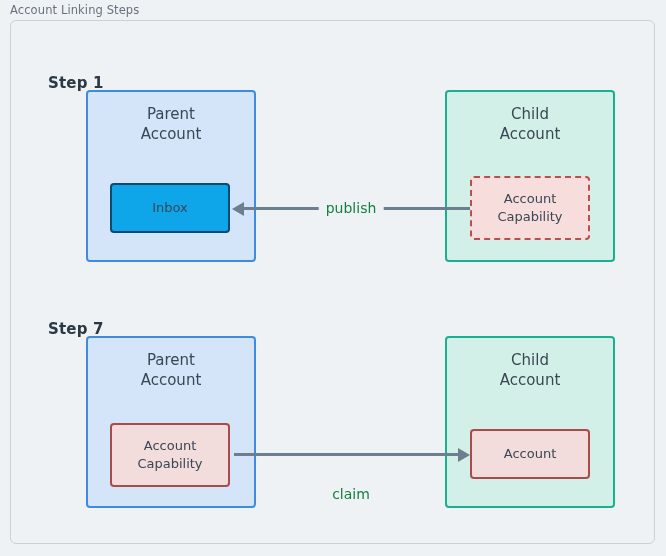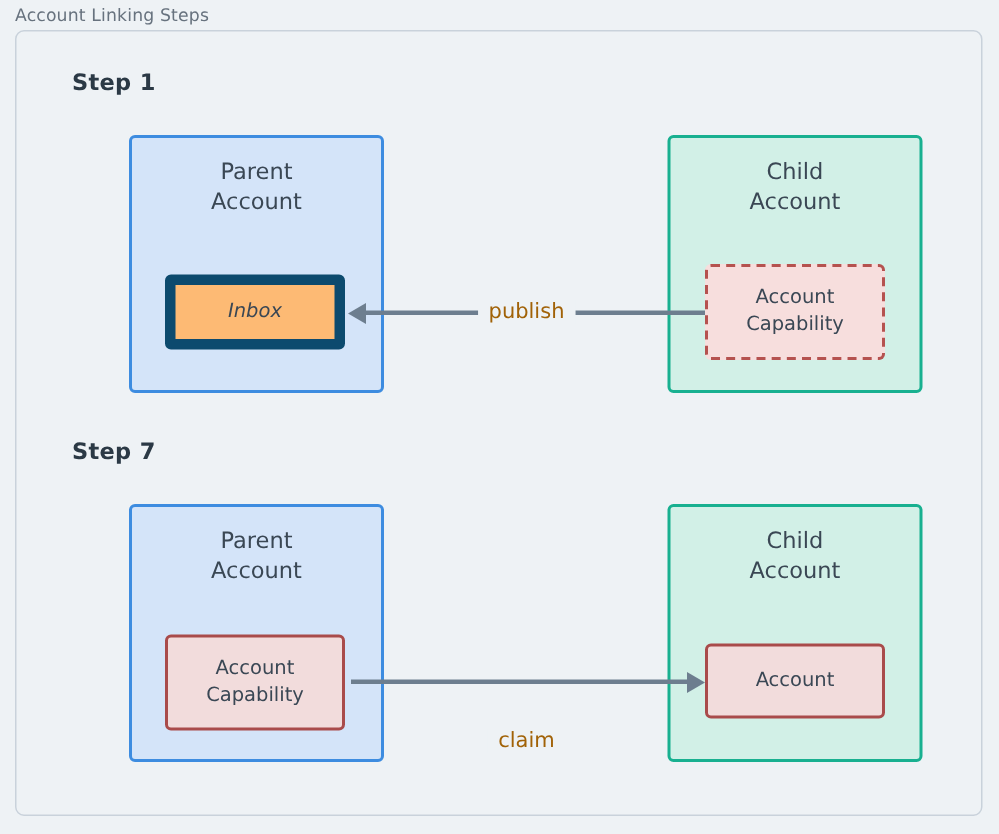--- a/index.html
+++ b/index.html
@@ -36,20 +36,21 @@
     border-radius: 6px;
     background: #eef2f5;
   }
   .step-label {
     position: absolute;
     font-size: 15px;
     font-weight: bold;
     color: #2b3945;
     letter-spacing: 0.2px;
     white-space: nowrap;
+    margin-top: 28px;
   }
   .step1-label { left: 48px; top: 46px; }
   .step2-label { left: 48px; top: 292px; }
 
   .acct-box {
     position: absolute;
     box-sizing: border-box;
     border-radius: 4px;
     display: flex;
     flex-direction: column;
@@ -79,42 +80,41 @@
     display: flex;
     align-items: center;
     justify-content: center;
     text-align: center;
     font-size: 13px;
     line-height: 1.35;
     color: #3a4754;
     white-space: pre-line;
   }
   .inbox-box {
-    background: #fdba74;
-    border: 7px solid #0c4a6e;
-    font-style: italic;
+    background: #0ea5e9;
+    border: 2px solid #0c4a6e;
   }
   .cap-dashed {
     background: #f7dedd;
     border: 2px dashed #b5524f;
   }
   .cap-solid {
     background: #f2dcdc;
     border: 2px solid #a94b4b;
   }
 
   .edge {
     position: absolute;
     height: 3px;
     background: #6d7e8f;
   }
   .edge-label {
     position: absolute;
     font-size: 14px;
-    color: #a16207;
+    color: #15803d;
     background: #eef2f5;
     padding: 0 7px;
     white-space: nowrap;
     transform: translate(-50%, -50%);
   }
   .arrowhead {
     position: absolute;
     width: 0;
     height: 0;
   }

